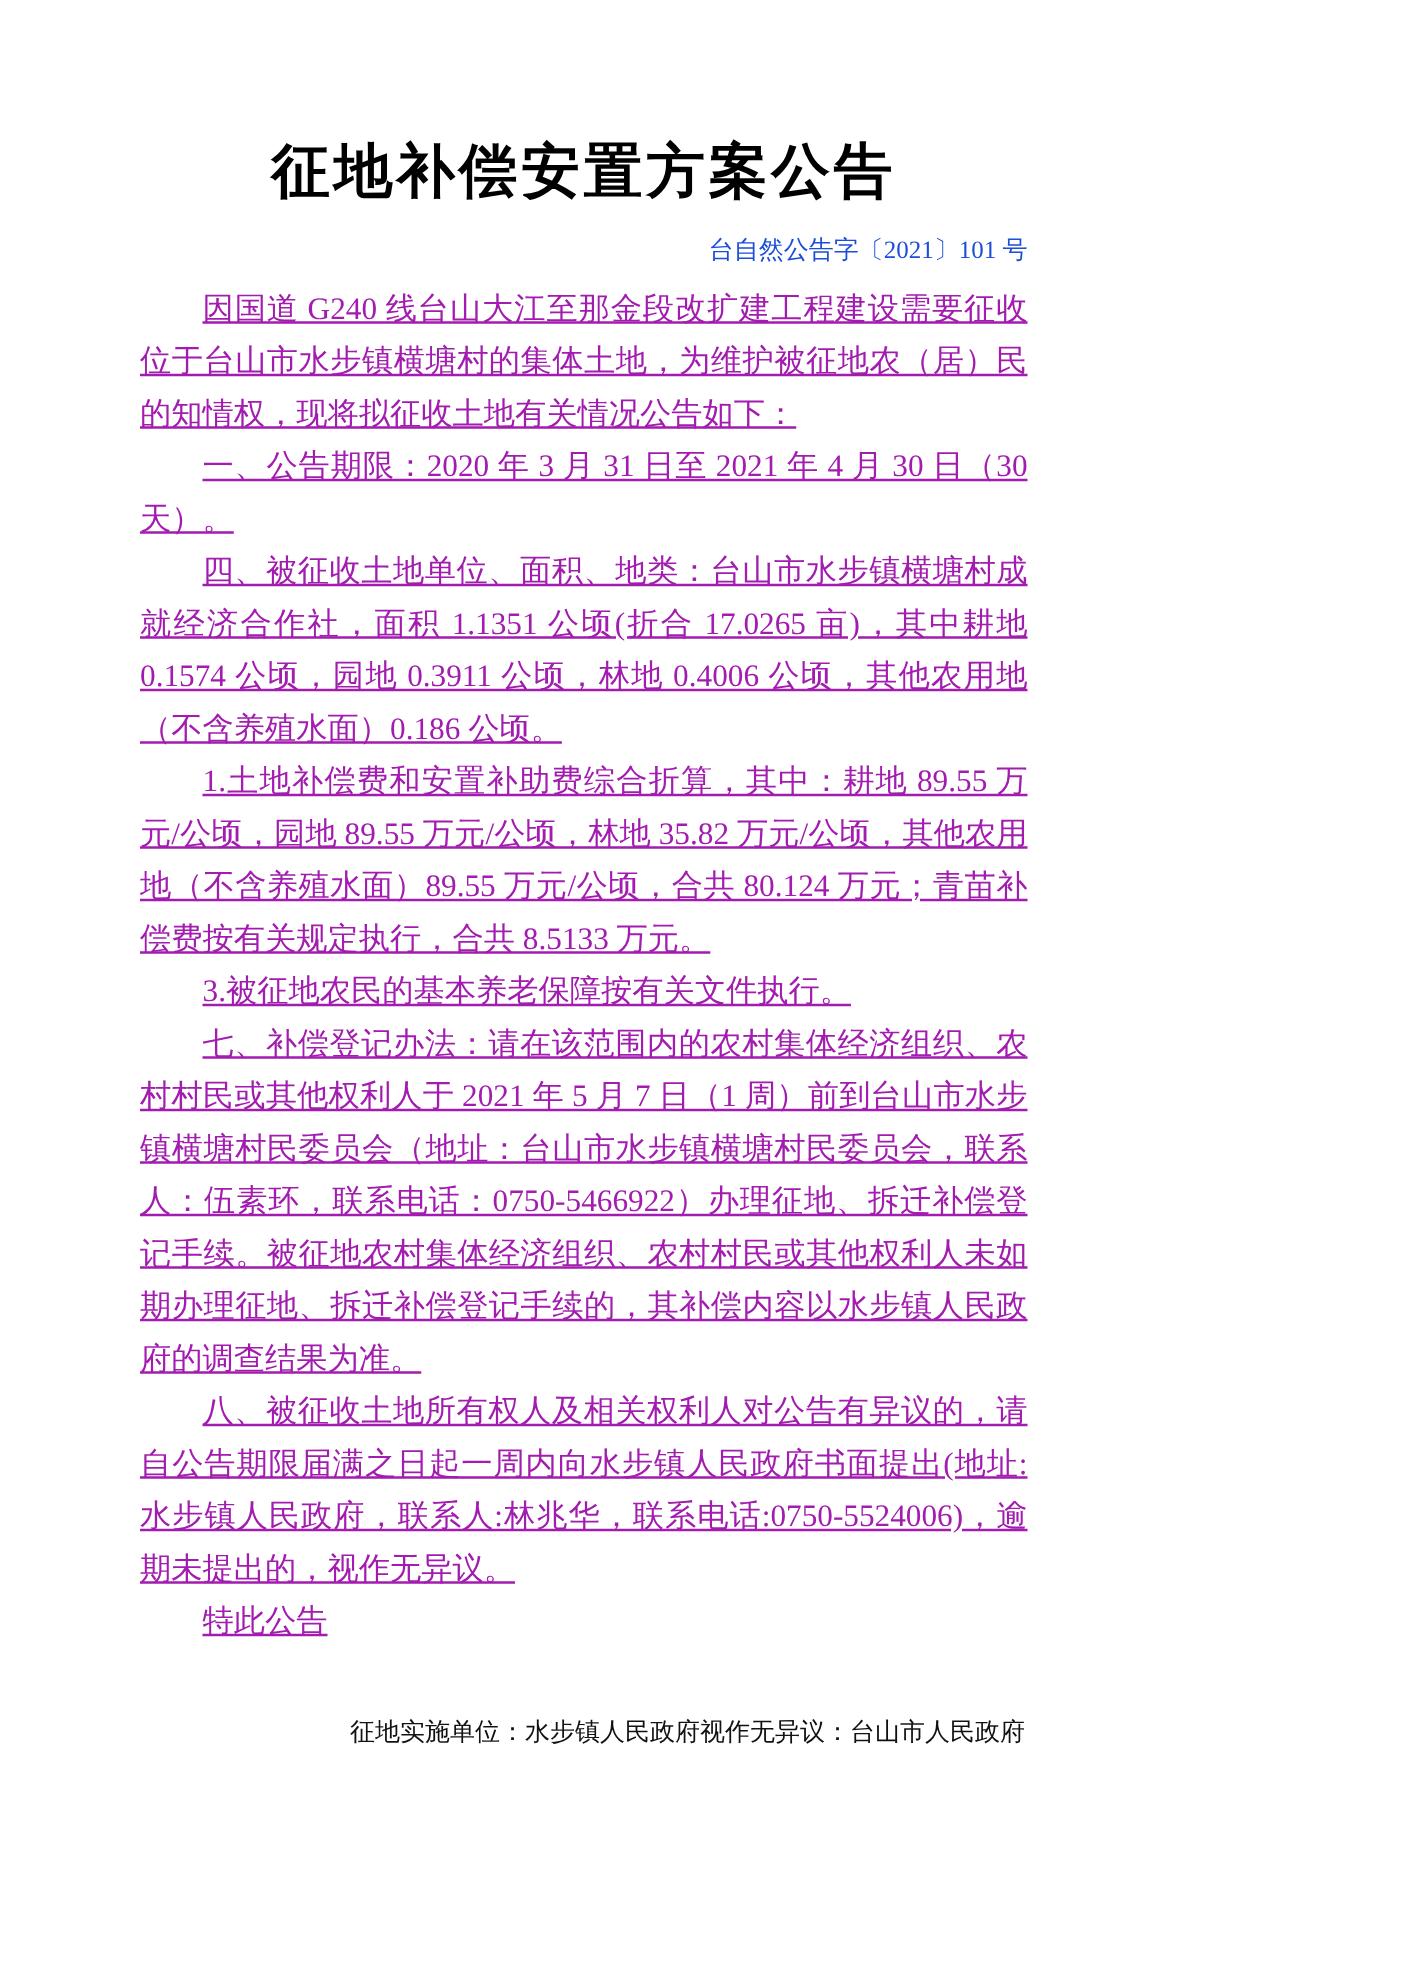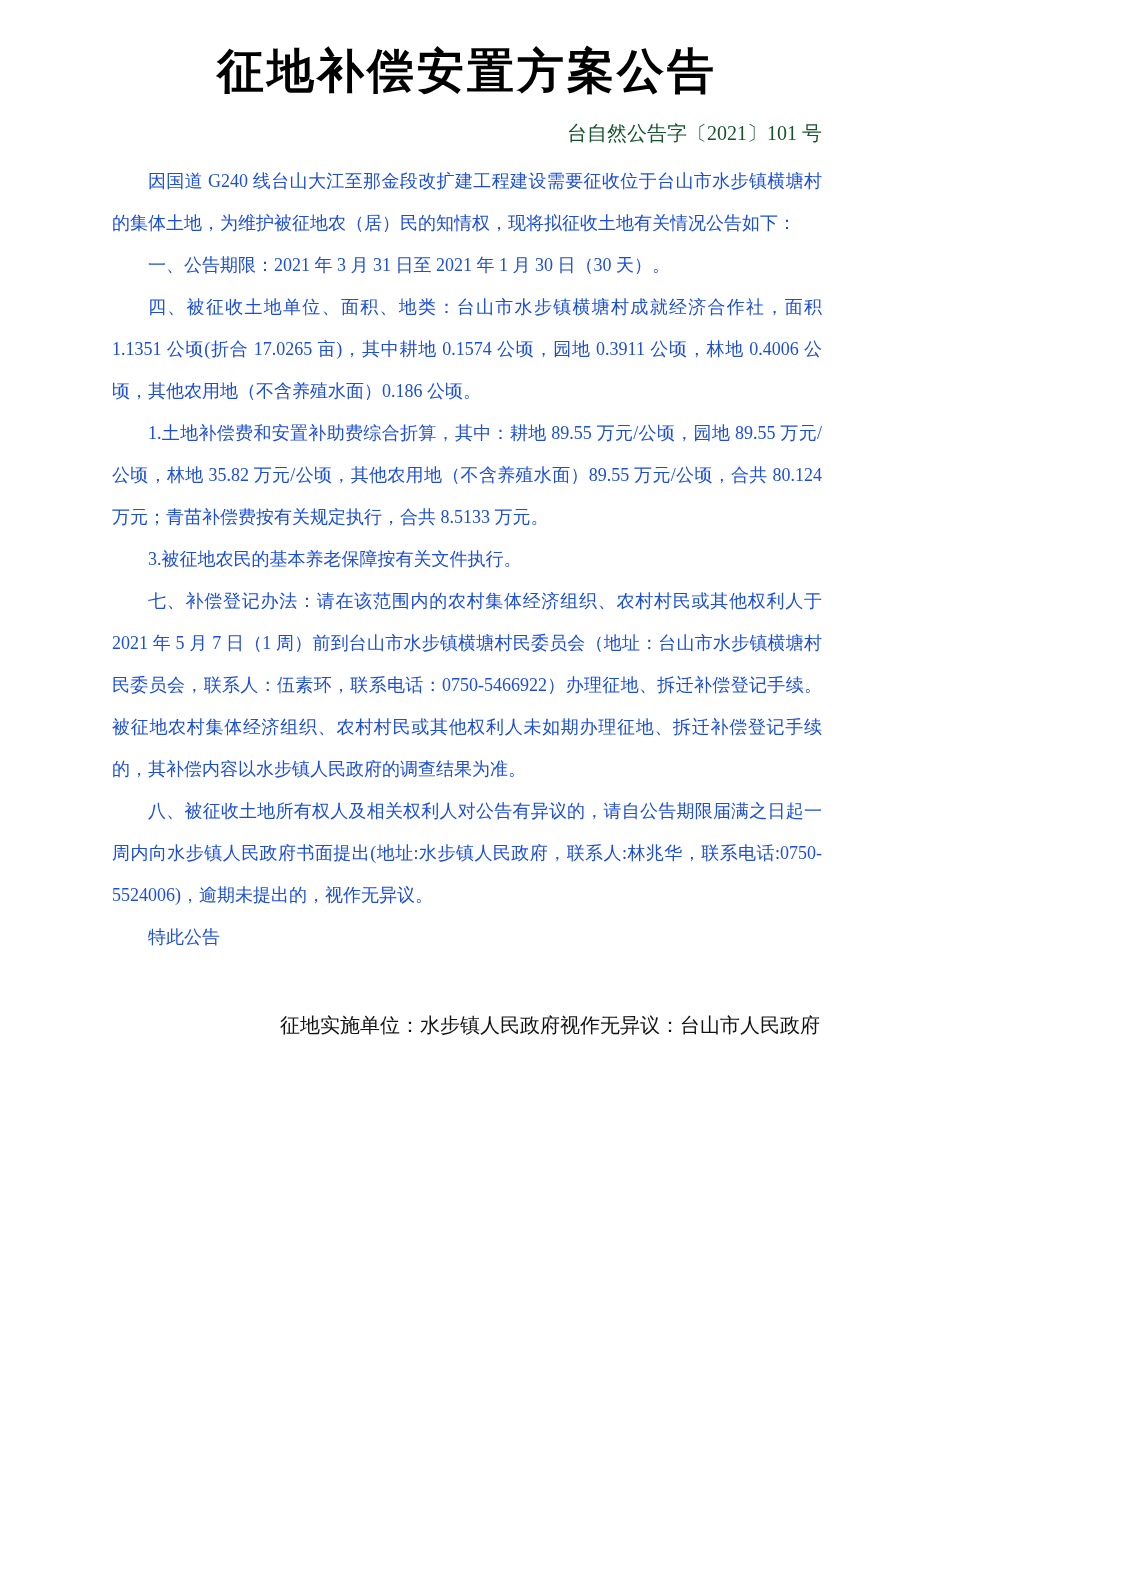--- a/index.html
+++ b/index.html
@@ -8,47 +8,48 @@
     width: 1122px;
     height: 1587px;
     font-family: "Liberation Serif", "DejaVu Serif", serif;
     color: #111111;
     position: relative;
     overflow: hidden;
   }
   .page {
     width: 934px;
     height: 1587px;
-    padding: 40px 112px 0 112px;
+    padding: 107px 112px 0 112px;
     background: #ffffff;
   }
   .doc-title {
     text-align: center;
     font-size: 47px;
     font-weight: 700;
     letter-spacing: 3px;
     line-height: 62px;
     color: #000000;
   }
   .doc-number {
     text-align: right;
     font-size: 20px;
     line-height: 30px;
     margin-top: 16px;
-    color: #14532d;
+    color: #1d4ed8;
   }
   .doc-body {
     margin-top: 12px;
   }
   .doc-body p {
-    font-size: 18px;
+    font-size: 25px;
     line-height: 42px;
     text-align: justify;
     text-indent: 2em;
-    color: #1d4ed8;
+    color: #a21caf;
+    text-decoration: underline;
   }
   .footer-units {
     display: flex;
     justify-content: flex-end;
     margin-top: 52px;
     font-size: 20px;
     line-height: 30px;
   }
   .footer-units .left { padding-left: 16px; }
   .footer-units .right { padding-right: 2px; }
@@ -57,21 +58,21 @@
 <body>
 
 <main class="page">
 
   <h1 class="doc-title">征地补偿安置方案公告</h1>
 
   <div class="doc-number">台自然公告字〔2021〕101 号</div>
 
   <section class="doc-body">
     <p>因国道 G240 线台山大江至那金段改扩建工程建设需要征收位于台山市水步镇横塘村的集体土地，为维护被征地农（居）民的知情权，现将拟征收土地有关情况公告如下：</p>
-    <p>一、公告期限：2021 年 3 月 31 日至 2021 年 1 月 30 日（30 天）。</p>
+    <p>一、公告期限：2020 年 3 月 31 日至 2021 年 4 月 30 日（30 天）。</p>
     <p>四、被征收土地单位、面积、地类：台山市水步镇横塘村成就经济合作社，面积 1.1351 公顷(折合 17.0265 亩)，其中耕地 0.1574 公顷，园地 0.3911 公顷，林地 0.4006 公顷，其他农用地（不含养殖水面）0.186 公顷。</p>
     <p>1.土地补偿费和安置补助费综合折算，其中：耕地 89.55 万元/公顷，园地 89.55 万元/公顷，林地 35.82 万元/公顷，其他农用地（不含养殖水面）89.55 万元/公顷，合共 80.124 万元；青苗补偿费按有关规定执行，合共 8.5133 万元。</p>
     <p>3.被征地农民的基本养老保障按有关文件执行。</p>
     <p>七、补偿登记办法：请在该范围内的农村集体经济组织、农村村民或其他权利人于 2021 年 5 月 7 日（1 周）前到台山市水步镇横塘村民委员会（地址：台山市水步镇横塘村民委员会，联系人：伍素环，联系电话：0750-5466922）办理征地、拆迁补偿登记手续。被征地农村集体经济组织、农村村民或其他权利人未如期办理征地、拆迁补偿登记手续的，其补偿内容以水步镇人民政府的调查结果为准。</p>
     <p>八、被征收土地所有权人及相关权利人对公告有异议的，请自公告期限届满之日起一周内向水步镇人民政府书面提出(地址:水步镇人民政府，联系人:林兆华，联系电话:0750-5524006)，逾期未提出的，视作无异议。</p>
     <p>特此公告</p>
   </section>
 
   <div class="footer-units">
     <span class="left">征地实施单位：水步镇人民政府</span>

